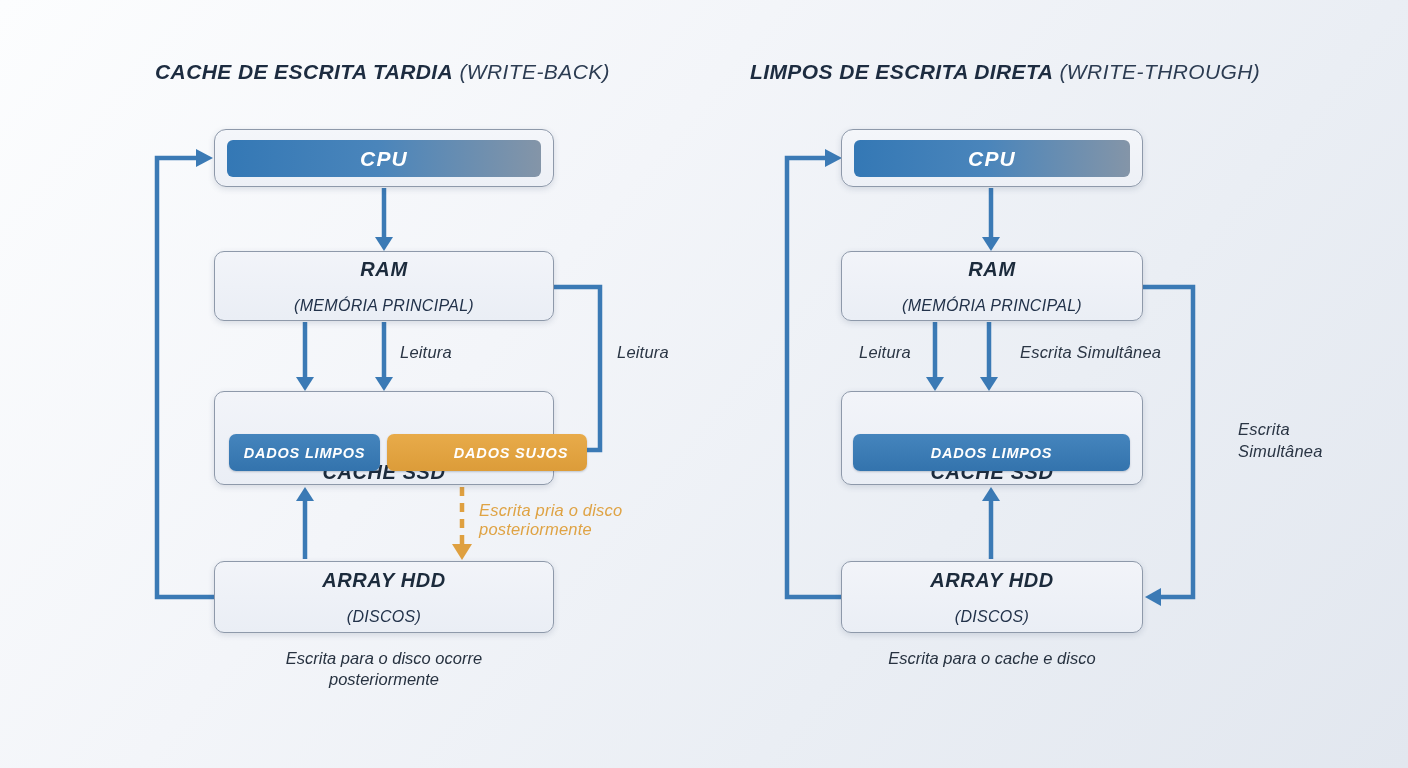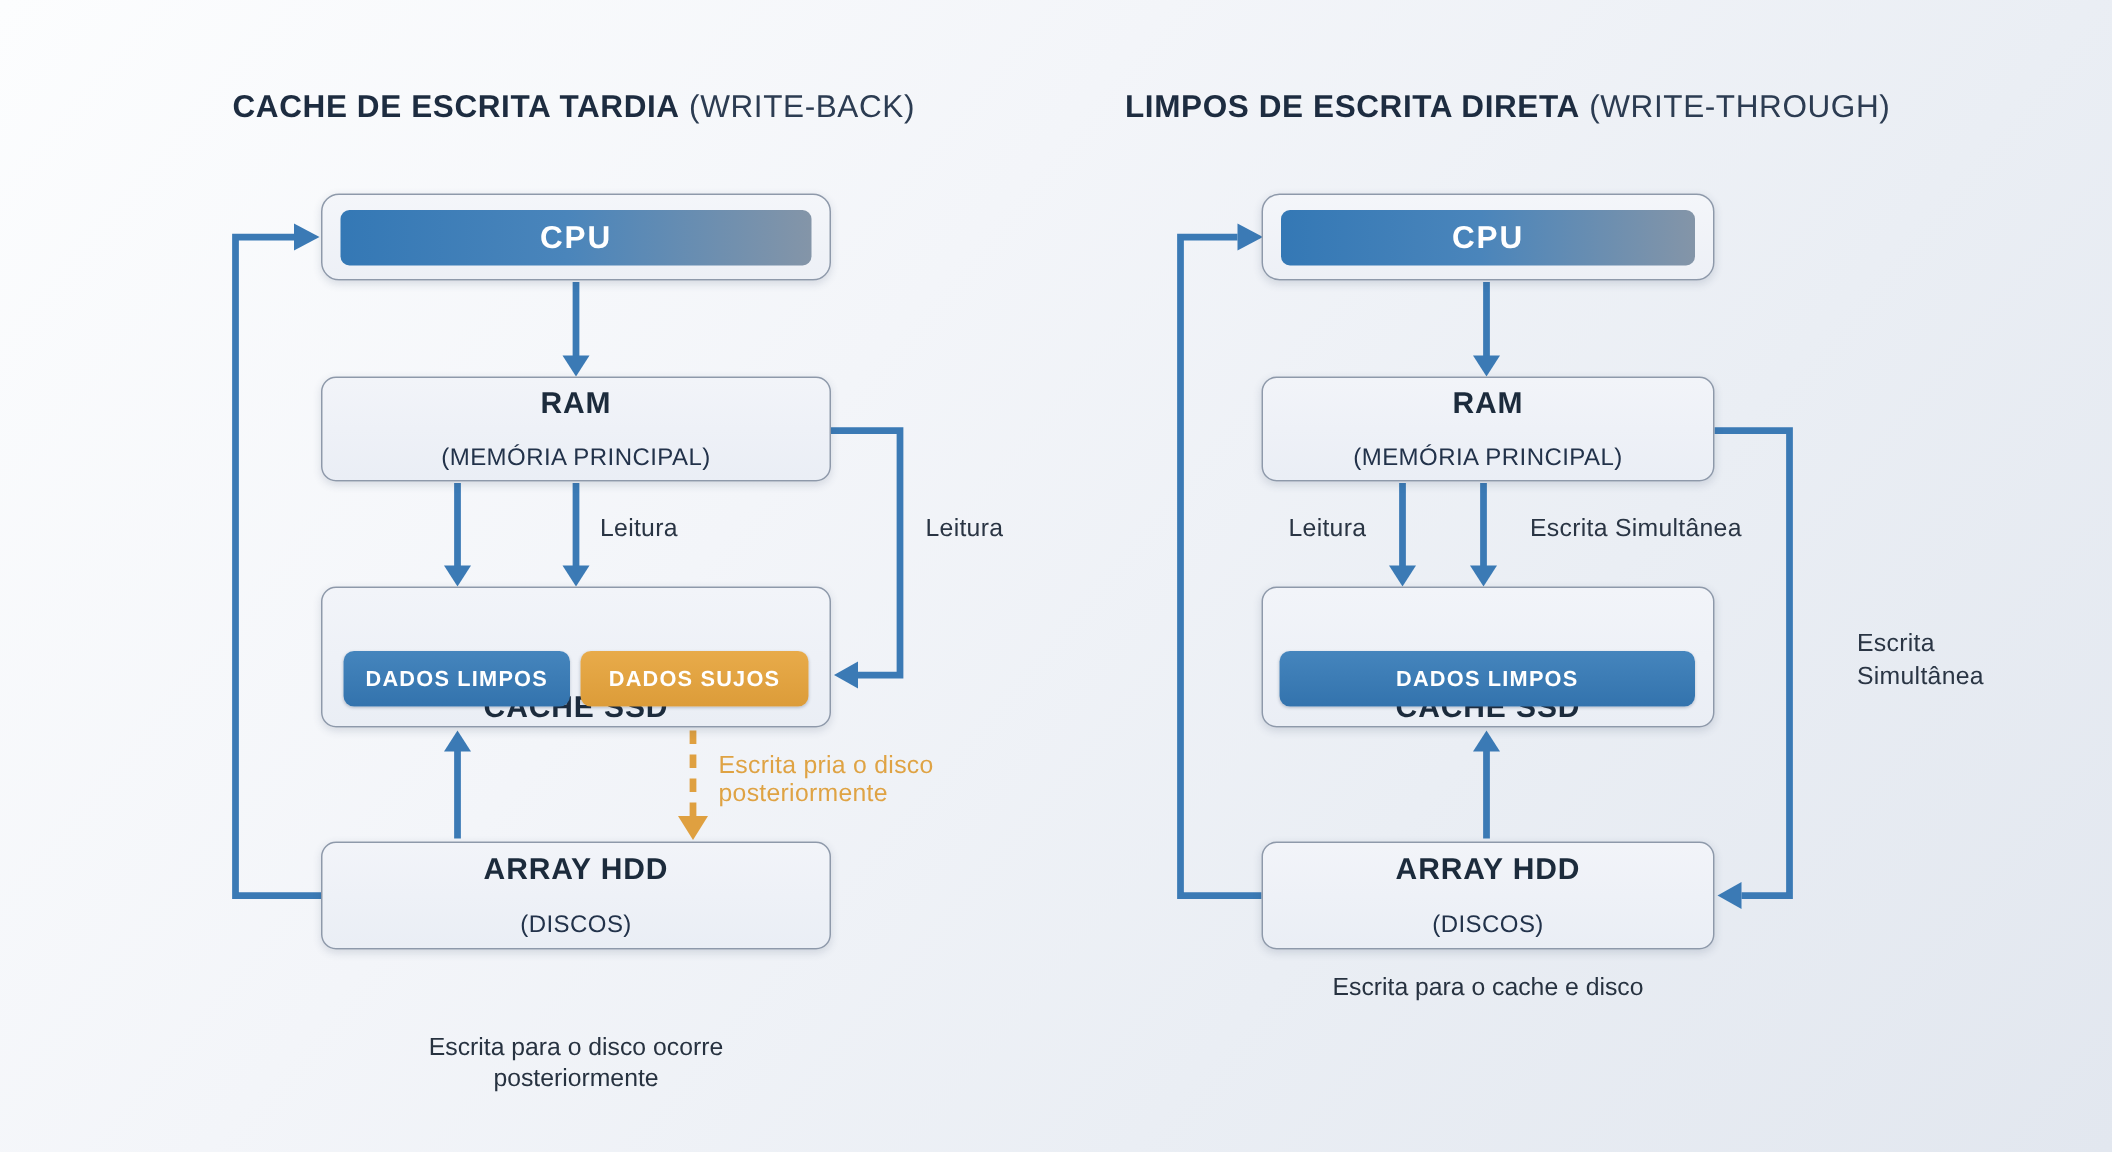--- a/index.html
+++ b/index.html
@@ -3,20 +3,21 @@
 <meta charset="utf-8">
 <style>
   html,body{margin:0;padding:0;}
   .canvas{
     position:relative;
     width:1408px;height:768px;
     overflow:hidden;
     background:linear-gradient(130deg,#fcfdfe 0%,#f3f5f9 38%,#eaeef4 68%,#e2e7ef 100%);
     font-family:"Liberation Sans", sans-serif;
     color:#1d2c40;
+    font-style:italic;
   }
   .title{position:absolute;font-size:21px;letter-spacing:.4px;white-space:nowrap;color:#1d2c40;}
   .title .b{font-weight:700;}
   .title .l{font-weight:400;color:#2c3c52;}
   .box{
     position:absolute;
     background:linear-gradient(180deg,#f2f4f9 0%,#eaeef5 100%);
     border:1.5px solid #8e99aa;
     border-radius:10px;
     box-shadow:0 2px 6px rgba(50,70,100,.16);
@@ -33,21 +34,21 @@
   .box-title{font-size:20px;font-weight:700;color:#1c2b3c;letter-spacing:.6px;}
   .box-sub{font-size:16px;color:#22324a;margin-top:16px;letter-spacing:.3px;}
   .cache-box{justify-content:flex-end;padding-top:24px;}
   .pill{
     position:absolute;border-radius:7px;color:#fff;font-weight:700;
     font-size:14.5px;letter-spacing:.8px;
     display:flex;align-items:center;justify-content:center;
     box-shadow:0 1px 2px rgba(40,60,90,.25);
   }
   .pill-blue{background:linear-gradient(180deg,#4585bd,#3373ad);}
-  .pill-orange{background:linear-gradient(180deg,#e8ab4a,#dc9c39);}
+  .pill-orange{background:linear-gradient(180deg,#e8ab4a,#dc9c39);padding-left:48px;}
   .flow-label{position:absolute;font-size:16.5px;color:#2a3544;letter-spacing:.2px;white-space:nowrap;}
   .flow-label.orange{color:#dfa344;line-height:1.18;}
   .flow-label.two-line{white-space:normal;line-height:1.35;margin-left:29px;}
   .caption{position:absolute;text-align:center;font-size:16.5px;color:#273240;line-height:1.3;}
   .caption span{display:block;}
   .arrows{position:absolute;left:0;top:0;pointer-events:none;}
   .logo{position:absolute;right:36px;bottom:24px;display:flex;align-items:center;gap:9px;}
   .logo-text{font-size:29px;font-weight:700;letter-spacing:.3px;color:#c7cdd8;}
 </style>
 </head>
@@ -115,21 +116,21 @@
     <div class="box-sub">(DISCOS)</div>
   </div>
 
   <div class="flow-label" style="left:400px;top:343px;">Leitura</div>
   <div class="flow-label" style="left:617px;top:343px;">Leitura</div>
   <div class="flow-label orange" style="left:479px;top:501px;">
     <span style="display:block;">Escrita pria o disco</span>
     <span style="display:block;">posteriormente</span>
   </div>
 
-  <div class="caption" style="left:214px;top:648px;width:340px;margin-top:40px;">
+  <div class="caption" style="left:214px;top:648px;width:340px;">
     <span>Escrita para o disco ocorre</span>
     <span>posteriormente</span>
   </div>
 
   <div class="title" style="left:750px;top:60px;">
     <span class="b">LIMPOS DE ESCRITA DIRETA</span><span class="l"> (WRITE-THROUGH)</span>
   </div>
 
   <div class="box cpu-box" style="left:841px;top:129px;width:302px;height:58px;"></div>
   <div class="cpu-bar" style="left:854px;top:140px;width:276px;height:37px;">CPU</div>

